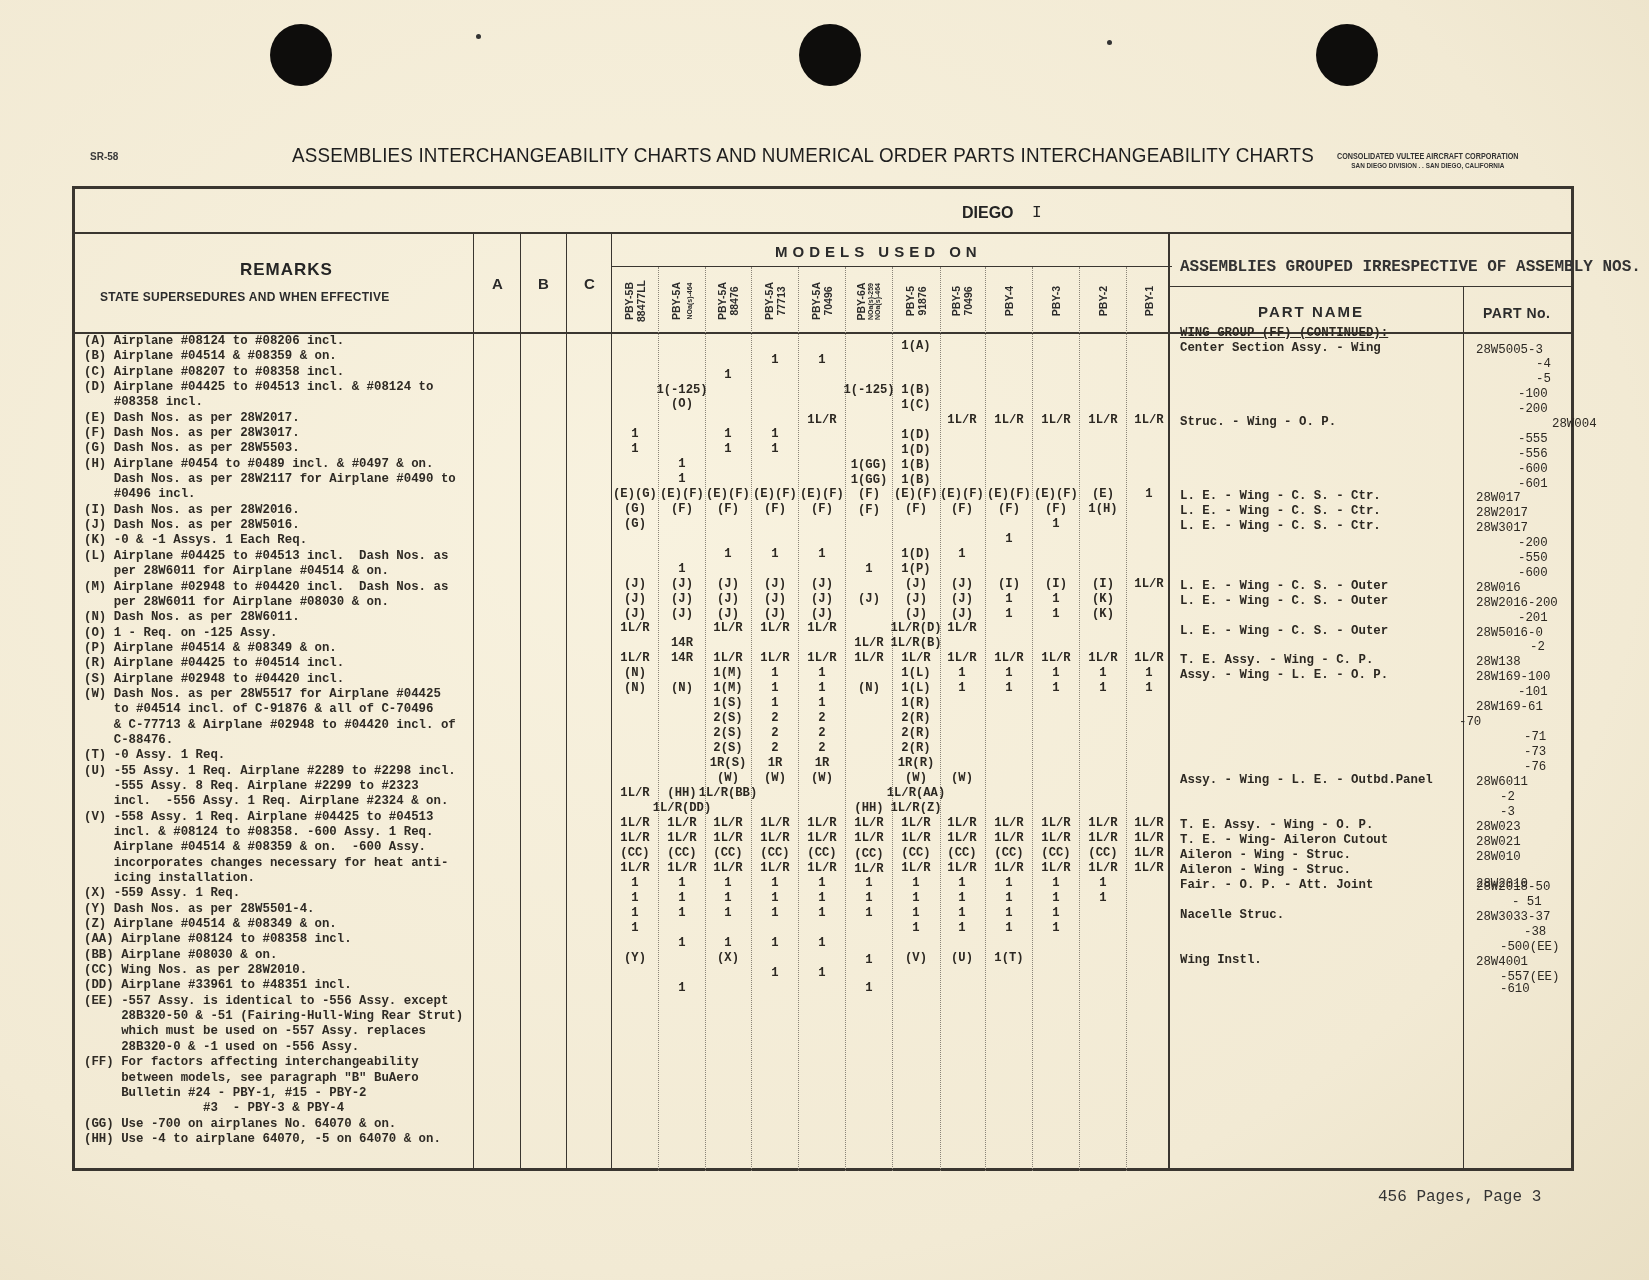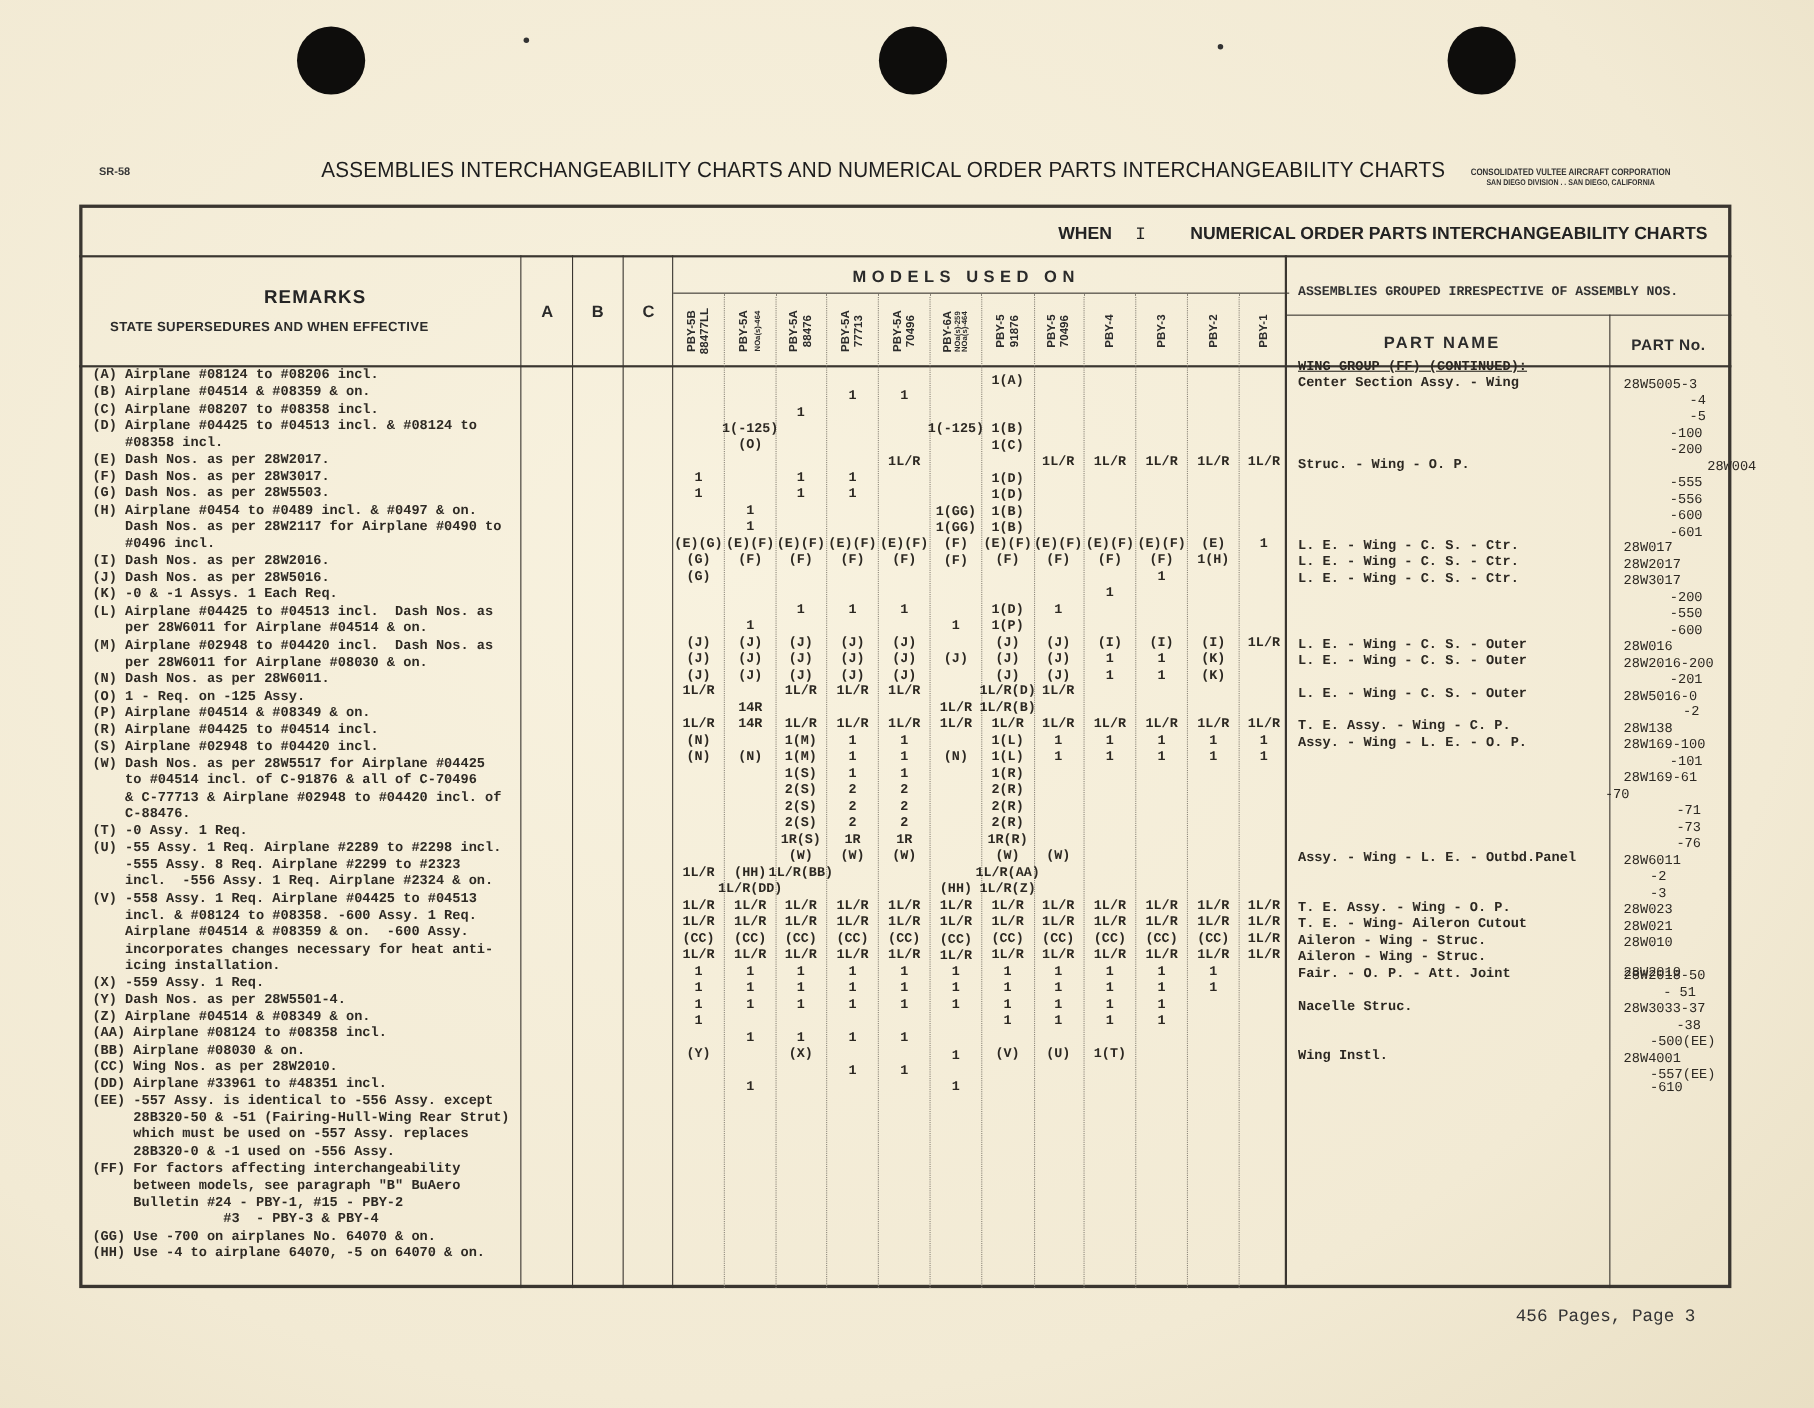--- a/index.html
+++ b/index.html
@@ -16,21 +16,21 @@
   .frame { position: absolute; left: 72px; top: 186px; width: 1502px; height: 985px; border: 3px solid #3a3630; }
   .line { position: absolute; background: #3a3630; }
   .dline { position: absolute; border-left: 1px dotted #8a8478; }
   .part-banner { position: absolute; top: 204px; font-size: 16px; font-weight: bold; color: #232323; white-space: nowrap; }
   .remarks-h { position: absolute; left: 240px; top: 260px; font-size: 17px; font-weight: bold; letter-spacing: 1px; color: #252525; }
   .remarks-sub { position: absolute; left: 100px; top: 290px; font-size: 12px; font-weight: bold; color: #2c2c2c; letter-spacing: 0.3px; }
   .abc { position: absolute; top: 275px; font-size: 15px; font-weight: bold; color: #2a2a2a; }
   .models-h { position: absolute; left: 775px; top: 243px; font-size: 15px; font-weight: bold; letter-spacing: 5px; color: #2a2a2a; white-space: nowrap; }
   .vhead { position: absolute; top: 270px; width: 46px; height: 62px; display: flex; align-items: center; justify-content: center; }
   .vhead span { transform: rotate(-90deg); font-size: 10.5px; font-weight: bold; line-height: 12px; text-align: center; white-space: pre; color: #2b2b2b; font-family: "Liberation Sans", "DejaVu Sans", sans-serif; }
-  .asm-h { position: absolute; left: 1180px; top: 258px; font-size: 12px; font-weight: bold; color: #333; white-space: nowrap; }
+  .asm-h { position: absolute; left: 1180px; top: 258px; font-size: 16px; font-weight: bold; color: #333; white-space: nowrap; }
   .pn-h { position: absolute; left: 1258px; top: 303px; font-size: 15px; font-weight: bold; letter-spacing: 2px; color: #2c2c2c; }
   .pno-h { position: absolute; left: 1483px; top: 305px; font-size: 14px; font-weight: bold; letter-spacing: 0.5px; color: #2c2c2c; }
   .remarks { position: absolute; left: 84px; top: 334px; width: 390px; font-size: 12.4px; line-height: 15.35px; font-weight: bold; color: #2e2a24; }
   .remarks div { white-space: pre; }
   .cell { position: absolute; font-size: 12.2px; font-weight: bold; white-space: pre; color: #2c2822; transform: translateX(-50%); line-height: 14px; }
   .pname { position: absolute; left: 1180px; font-size: 12.4px; font-weight: bold; white-space: pre; color: #2c2822; }
   .pname.u { text-decoration: underline; }
   .pno { position: absolute; font-size: 12.4px; white-space: pre; color: #2c2822; }
   .footer { position: absolute; left: 1378px; top: 1188px; font-size: 16px; color: #333; white-space: nowrap; }
 </style>
@@ -70,23 +70,22 @@
   <div class="dline" style="left:751px;top:267px;height:904px;"></div>
   <div class="dline" style="left:798px;top:267px;height:904px;"></div>
   <div class="dline" style="left:845px;top:267px;height:904px;"></div>
   <div class="dline" style="left:892px;top:267px;height:904px;"></div>
   <div class="dline" style="left:940px;top:267px;height:904px;"></div>
   <div class="dline" style="left:985px;top:267px;height:904px;"></div>
   <div class="dline" style="left:1032px;top:267px;height:904px;"></div>
   <div class="dline" style="left:1079px;top:267px;height:904px;"></div>
   <div class="dline" style="left:1126px;top:267px;height:904px;"></div>
 
-  <div class="part-banner sans" style="left:962px;">WHEN</div>
+  <div class="part-banner sans" style="left:962px;">DIEGO</div>
   <div class="part-banner" style="left:1032px;font-weight:normal;">I</div>
-  <div class="part-banner sans" style="left:1082px;">NUMERICAL ORDER PARTS INTERCHANGEABILITY CHARTS</div>
 
   <div class="remarks-h sans">REMARKS</div>
   <div class="remarks-sub sans">STATE SUPERSEDURES AND WHEN EFFECTIVE</div>
   <div class="abc sans" style="left:492px;">A</div>
   <div class="abc sans" style="left:538px;">B</div>
   <div class="abc sans" style="left:584px;">C</div>
   <div class="models-h sans">MODELS USED ON</div>
   <div id="model-heads">
       <div class="vhead" style="left: 612px;">
         <span>PBY-5B

